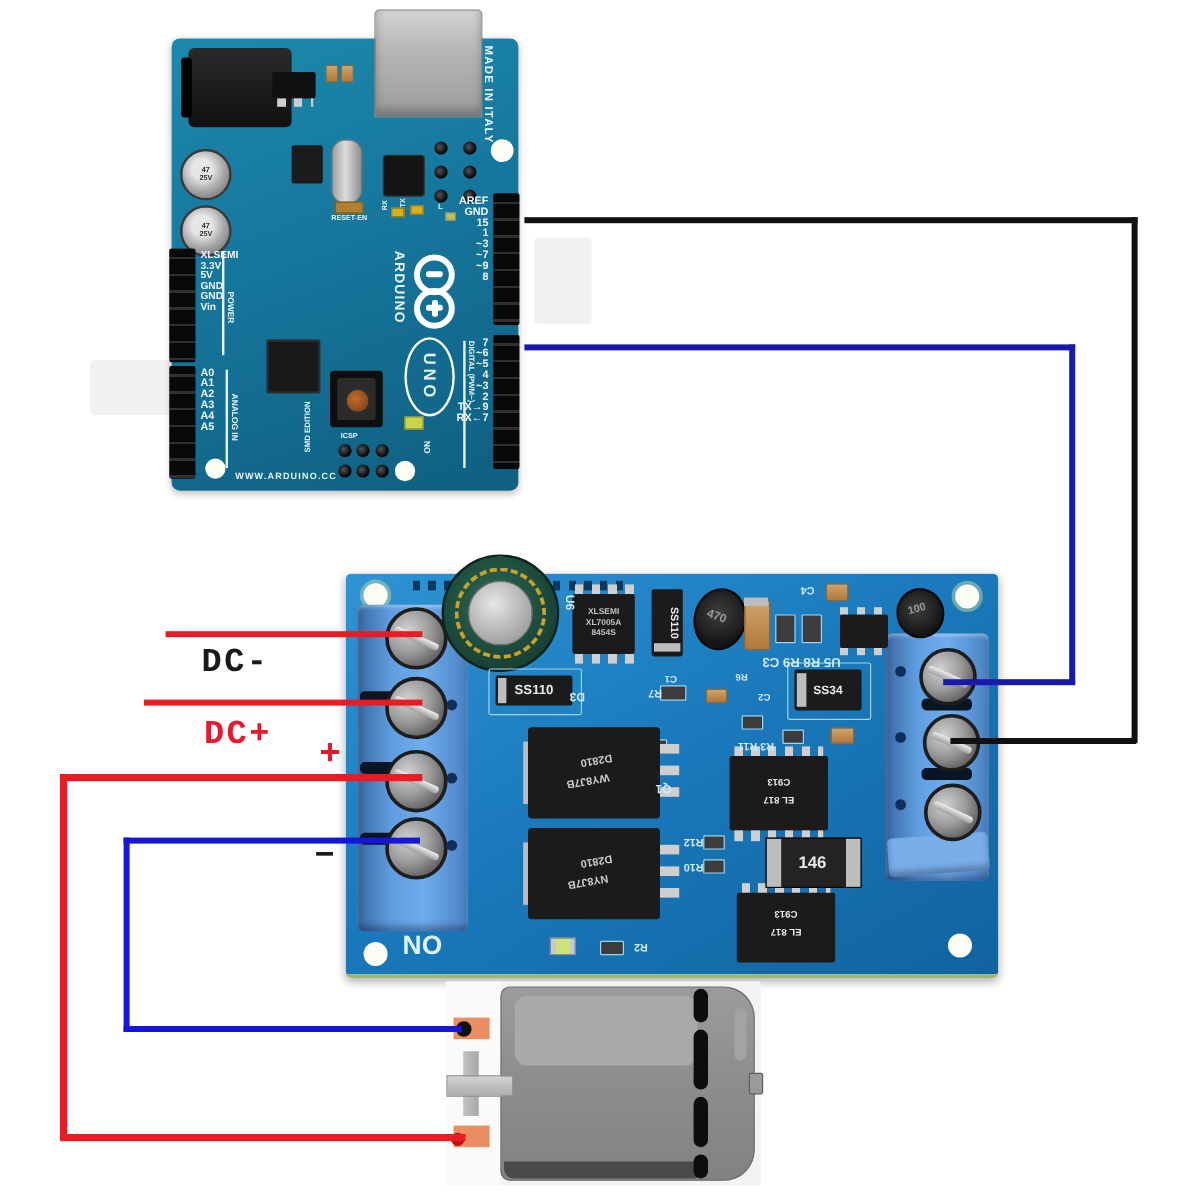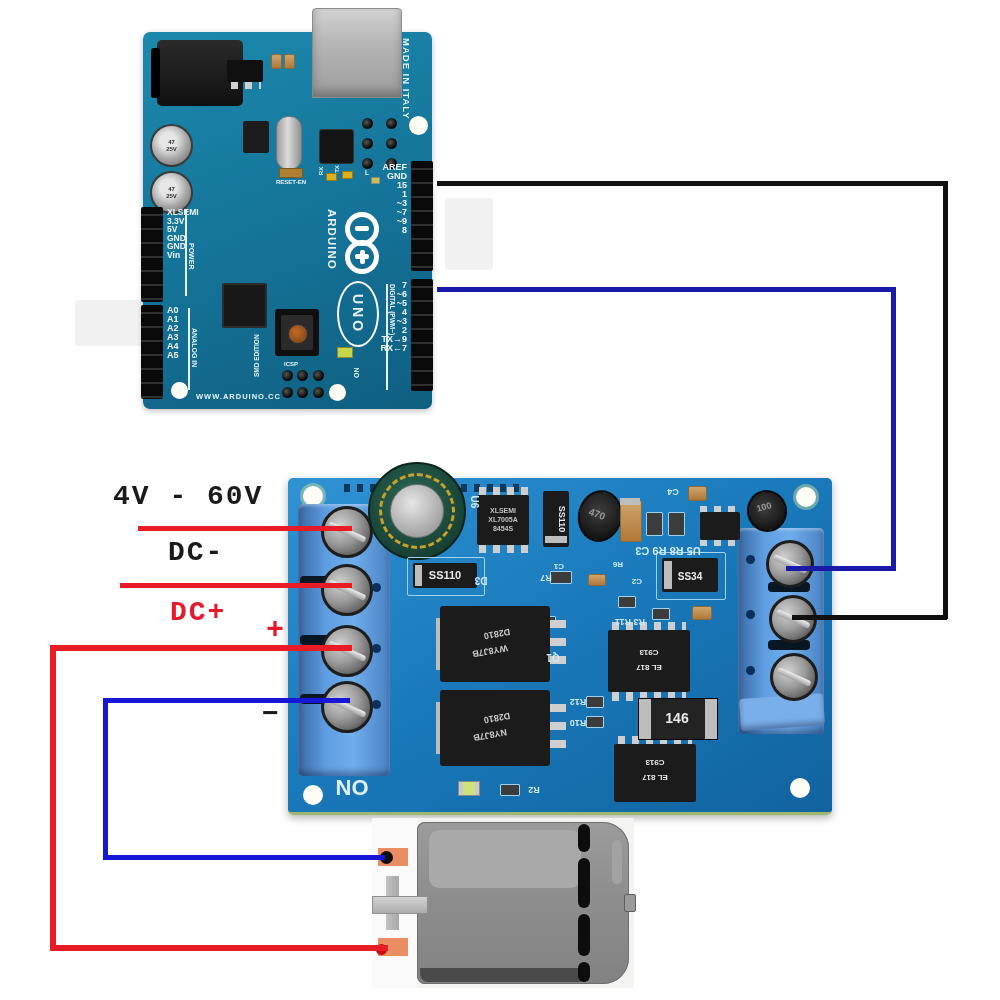--- a/index.html
+++ b/index.html
@@ -399,19 +399,18 @@
   <div class="wire w-red" style="left:120px;top:583px;width:232px;height:5px;"></div>
 
   <div class="wire w-red" style="left:50px;top:645px;width:302px;height:5.5px;"></div>
   <div class="wire w-red" style="left:50px;top:645px;width:5.5px;height:305px;"></div>
   <div class="wire w-red" style="left:50px;top:945px;width:338px;height:5.5px;"></div>
 
   <div class="wire w-blu2" style="left:103px;top:698px;width:247px;height:5px;"></div>
   <div class="wire w-blu2" style="left:103px;top:698px;width:5px;height:162px;"></div>
   <div class="wire w-blu2" style="left:103px;top:855px;width:282px;height:5px;"></div>
 
-  <div class="biglabel" style="left:113px;top:481px;font-size:28px;">4V - 60V</div>
   <div class="biglabel" style="left:168px;top:537px;font-size:28px;">DC-</div>
   <div class="biglabel red" style="left:170px;top:597px;font-size:28px;">DC+</div>
   <div class="biglabel red" style="left:266px;top:613px;font-size:30px;">+</div>
   <div class="biglabel" style="left:262px;top:699px;font-size:28px;">−</div>
 
 </div>
 
 </body></html>

